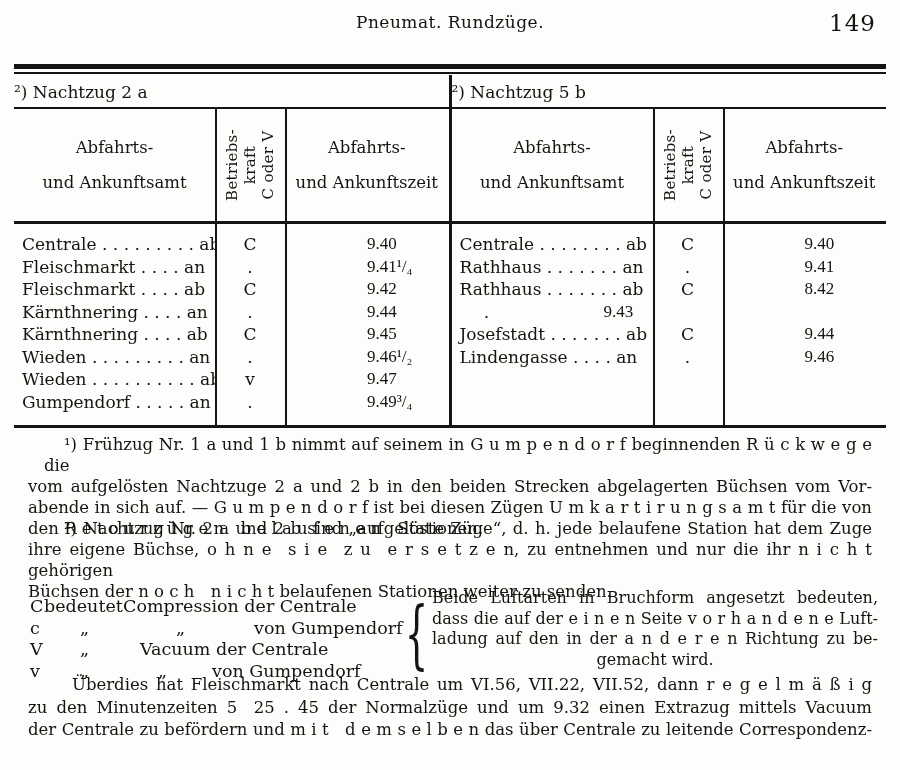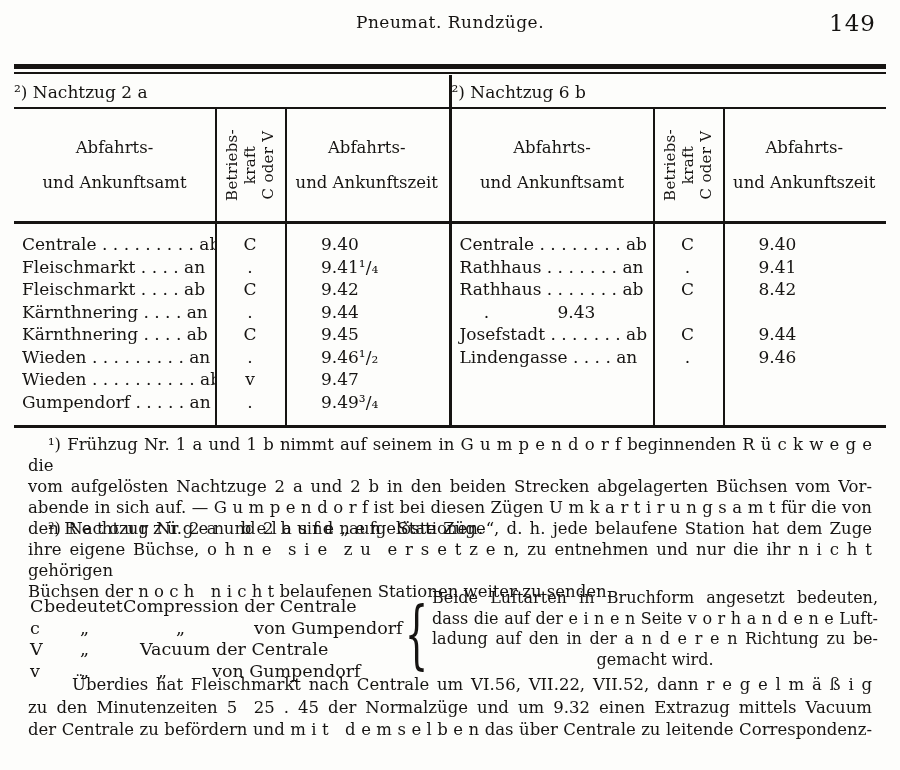--- a/index.html
+++ b/index.html
@@ -25,28 +25,28 @@
   .colheads{display:flex; height:112px; border-bottom:3px solid #161412;}
   .ch{display:flex; flex-direction:column; justify-content:center; align-items:center; font-size:16.5px;}
   .ch.station{width:201px; gap:16px;}
   .ch.power{width:70px;}
   .ch.time{flex:1; gap:16px;}
   .rot{transform:rotate(-90deg); width:108px; text-align:center; font-size:15px; line-height:18px; letter-spacing:.3px;}
   .tbody{height:192px; padding-top:9px; font-size:17px;}
   .trow{display:flex; height:22.5px; line-height:22.5px;}
   .td.station{width:201px; padding-left:8px; box-sizing:border-box; white-space:nowrap; overflow:hidden;}
   .td.power{width:70px; text-align:center;}
-  .td.time{flex:1; padding-left:36px; box-sizing:border-box;}
+  .td.time{flex:1; padding-left:82px; box-sizing:border-box;font-family:Liberation Serif, serif;}
   
   .txtblock{position:absolute; left:28px; width:844px; font-size:16.5px; line-height:21px;}
   .fn1{top:434px;} .fn2{top:518px;}
   .closing{top:674px; line-height:22.5px;}
   .tline{white-space:nowrap;}
   .jline{text-align:justify; text-align-last:justify; white-space:normal;}
-  .ind1{text-indent:20px;}
+  .ind1{text-indent:20px;margin-left:16px;}
   .ind2{text-indent:44px;}
   
   .legend-sec{position:absolute; left:28px; width:850px; top:586px; display:flex;}
   .legend-left{width:374px; padding-top:10px; font-size:17.5px;}
   .lg{position:relative; height:21.5px;}
   .lg span{position:absolute; top:0; white-space:nowrap;}
   .lg .sym{left:2px;}
   .r1 .d1{left:16px;} .r1 .tx{left:95px;}
   .r2 .d1{left:52px;} .r2 .d2{left:148px;} .r2 .tx{left:226px;}
   .r3 .d1{left:52px;} .r3 .tx{left:112px;}
@@ -131,21 +131,21 @@
               <div class="td station">Gumpendorf . . . . . an</div>
               <div class="td power">.</div>
               <div class="td time">9.49³/₄</div>
             </div>
         </div>
       </div>
 
       <div class="mid-divider"></div>
 
       <div class="half">
-        <div class="half-title">²) Nachtzug 6 b</div>
+        <div class="half-title">²) Nachtzug 5 b</div>
         <div class="vline v1"></div>
         <div class="vline v2"></div>
         <div class="colheads">
           <div class="ch station">
             <div>Abfahrts-</div>
             <div>und Ankunftsamt</div>
           </div>
           <div class="ch power">
             <div class="rot">
               <div>Betriebs-</div>

